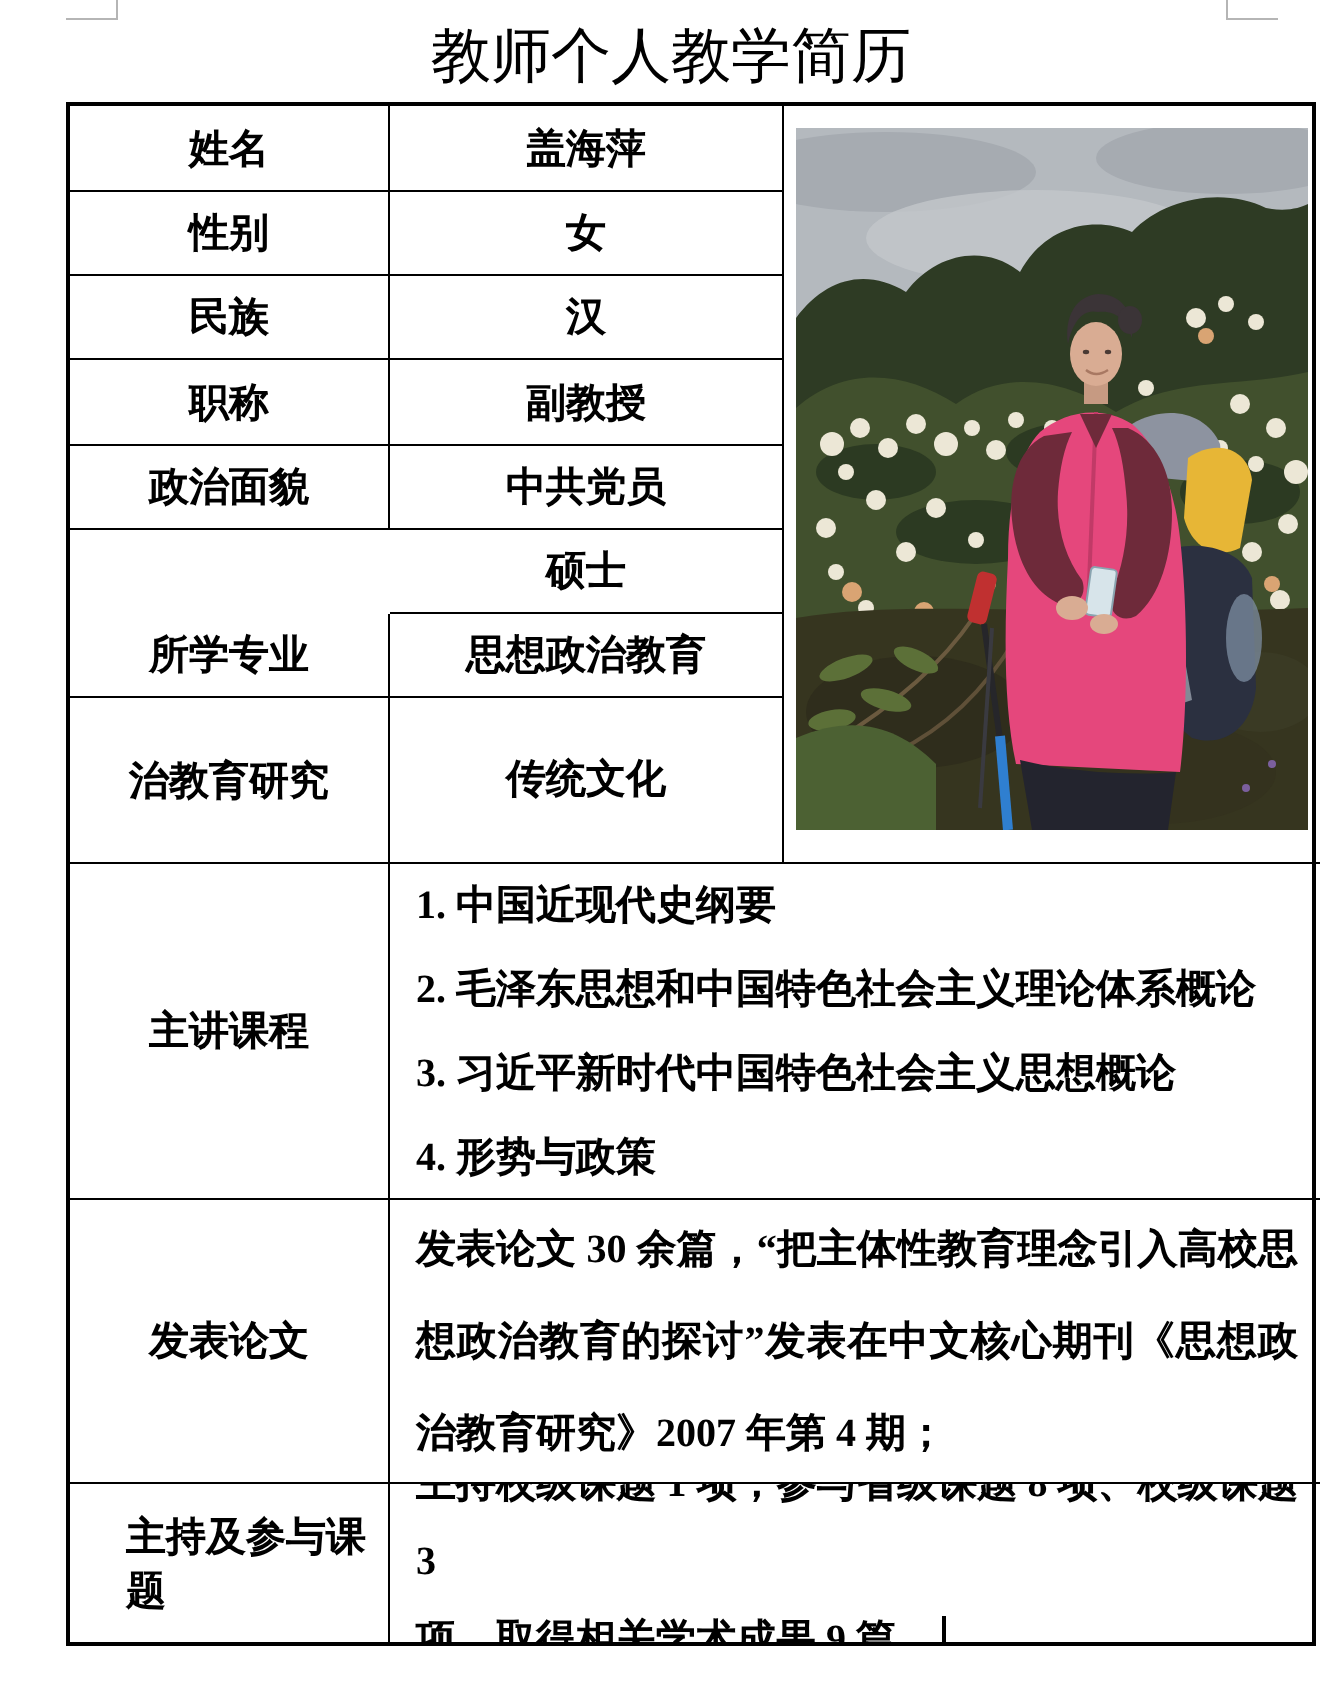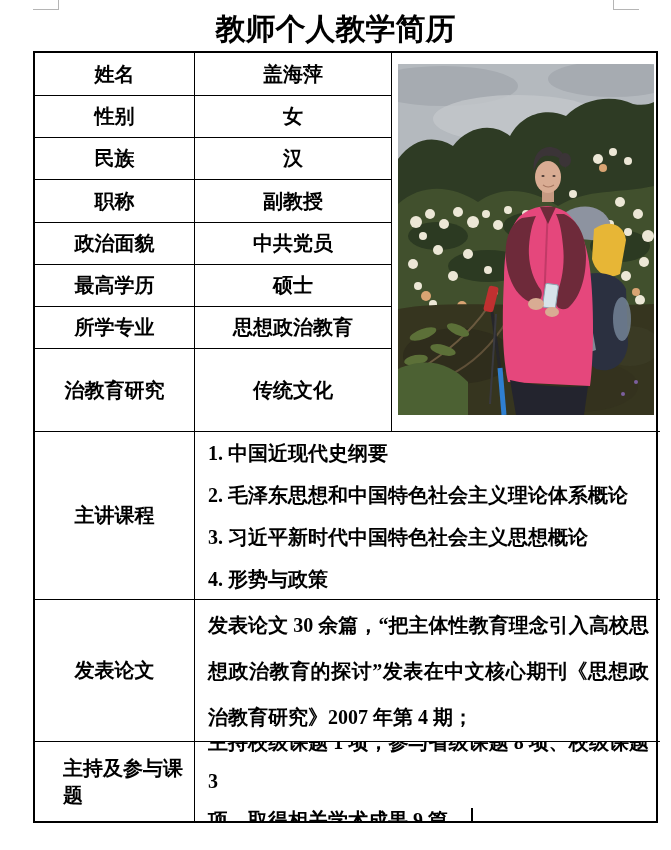--- a/index.html
+++ b/index.html
@@ -2,21 +2,21 @@
 <html><head>
 <meta charset="utf-8">
 <style>
   html,body{margin:0;padding:0;background:#ffffff;}
   .page{position:relative;width:671px;height:850px;background:#ffffff;overflow:hidden;
         font-family:"Liberation Serif","DejaVu Serif",serif;color:#000;}
   .mark{position:absolute;top:0;width:25px;height:9px;}
   .mark-tl{left:33px;border-right:1px solid #b5b5b5;border-bottom:1px solid #b5b5b5;}
   .mark-tr{left:613px;border-left:1px solid #b5b5b5;border-bottom:1px solid #b5b5b5;}
   .doc-title{position:absolute;top:10px;left:0;width:671px;text-align:center;
-             font-size:30px;font-weight:bold;line-height:38px;}
+             font-size:30px;font-weight:normal;line-height:38px;}
   .resume-table{position:absolute;left:23px;top:51px;width:625px;height:772px;
                 display:grid;box-sizing:border-box;border:2px solid #000;
                 grid-template-columns:160px 197px 268px;
                 grid-template-rows:43px 42px 42px 43px 42px 42px 42px 83px 168px 142px 79px;margin-left:10px;}
   .c{border-right:1px solid #000;border-bottom:1px solid #000;display:flex;
      align-items:center;justify-content:center;font-size:20px;font-weight:bold;
      box-sizing:border-box;overflow:hidden;}
   .stack{flex-direction:column;}
   .no-br{border-right:none;}
   .no-bb{border-bottom:none;padding-left:28px;}
@@ -52,21 +52,20 @@
 
     <div class="c" style="grid-column:1;grid-row:3">民族</div>
     <div class="c" style="grid-column:2;grid-row:3">汉</div>
 
     <div class="c" style="grid-column:1;grid-row:4">职称</div>
     <div class="c" style="grid-column:2;grid-row:4">副教授</div>
 
     <div class="c" style="grid-column:1;grid-row:5">政治面貌</div>
     <div class="c" style="grid-column:2;grid-row:5">中共党员</div>
 
-    <div class="c" style="grid-column:1;grid-row:6">最高学历</div>
     <div class="c" style="grid-column:2;grid-row:6">硕士</div>
 
     <div class="c" style="grid-column:1;grid-row:7">所学专业</div>
     <div class="c" style="grid-column:2;grid-row:7">思想政治教育</div>
 
     <div class="c" style="grid-column:1;grid-row:8">治教育研究</div>
     <div class="c stack vlines" style="grid-column:2;grid-row:8">
       <div class="line">传统文化</div>
     </div>
 

